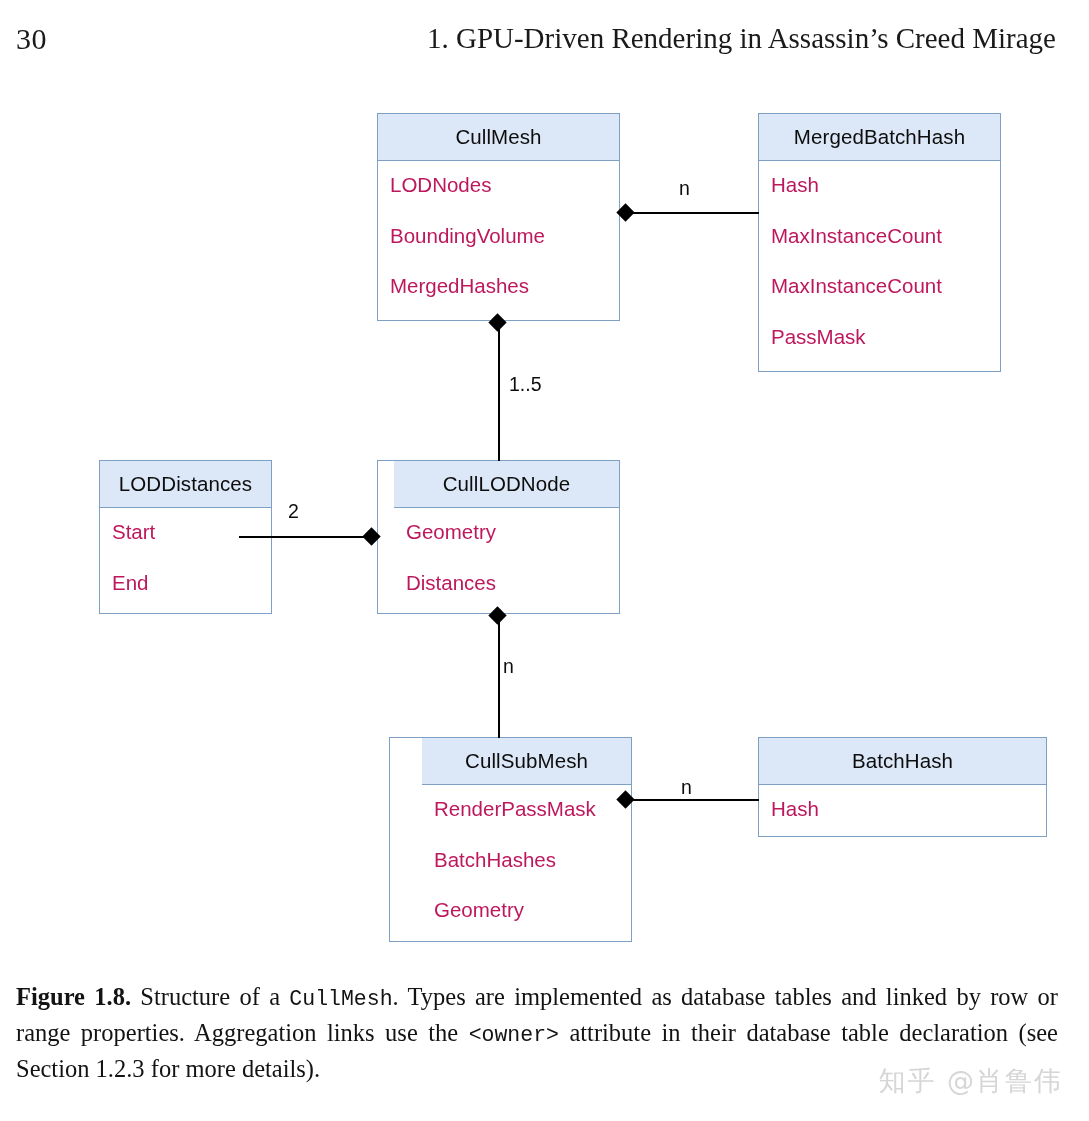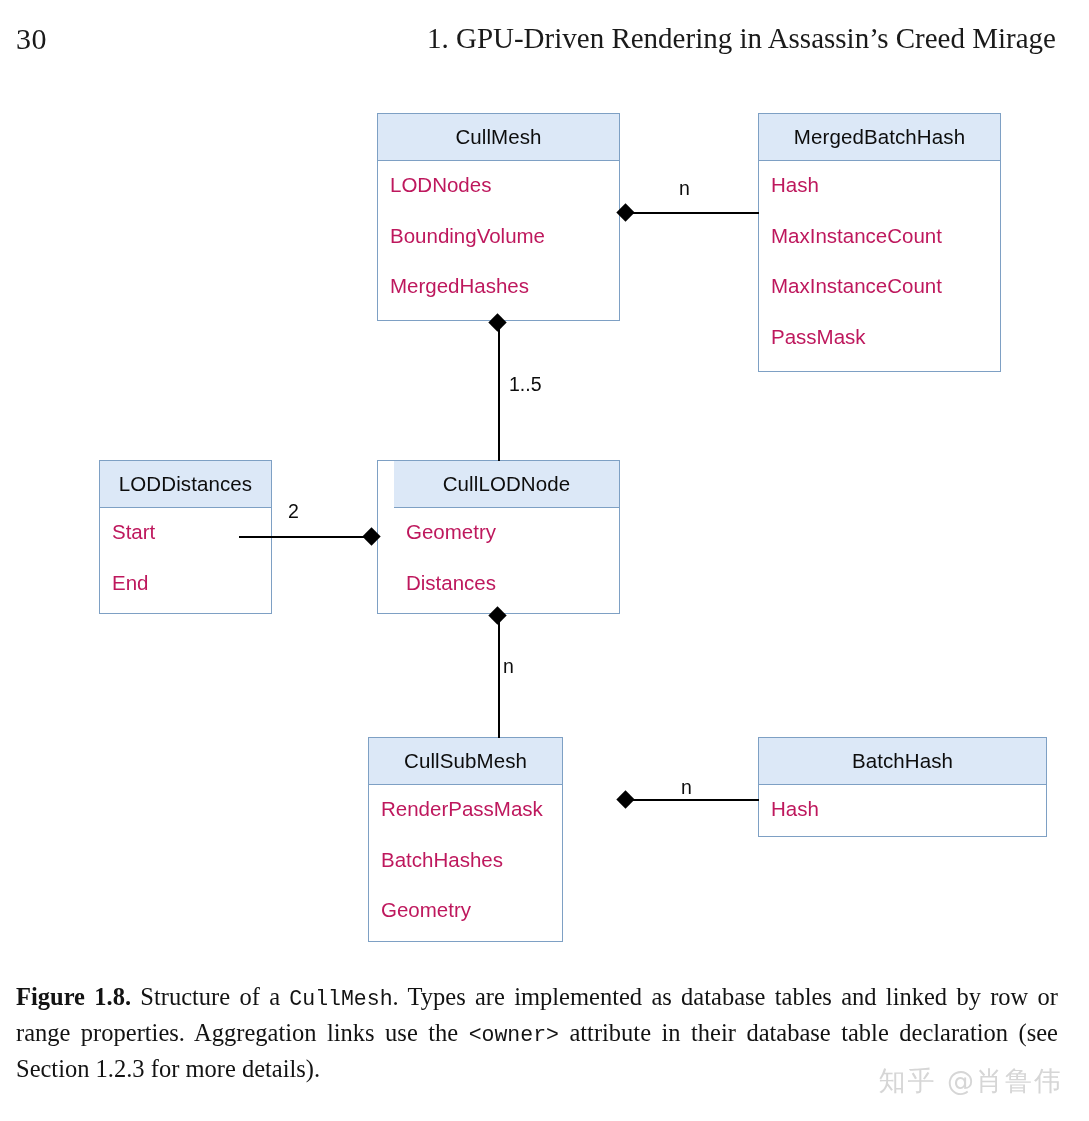--- a/index.html
+++ b/index.html
@@ -173,21 +173,21 @@
   </div>
 
   <div class="uml-box" style="left:377px; top:460px; width:243px; height:154px;padding-left:16px;">
     <div class="uml-title">CullLODNode</div>
     <div class="uml-attrs">
       <div class="uml-attr">Geometry</div>
       <div class="uml-attr">Distances</div>
     </div>
   </div>
 
-  <div class="uml-box" style="left:368px; top:737px; width:195px; height:205px;">
+  <div class="uml-box" style="left:389px; top:737px; width:243px; height:205px;padding-left:32px;">
     <div class="uml-title">CullSubMesh</div>
     <div class="uml-attrs">
       <div class="uml-attr">RenderPassMask</div>
       <div class="uml-attr">BatchHashes</div>
       <div class="uml-attr">Geometry</div>
     </div>
   </div>
 
   <div class="uml-box" style="left:758px; top:737px; width:289px; height:100px;">
     <div class="uml-title">BatchHash</div>

